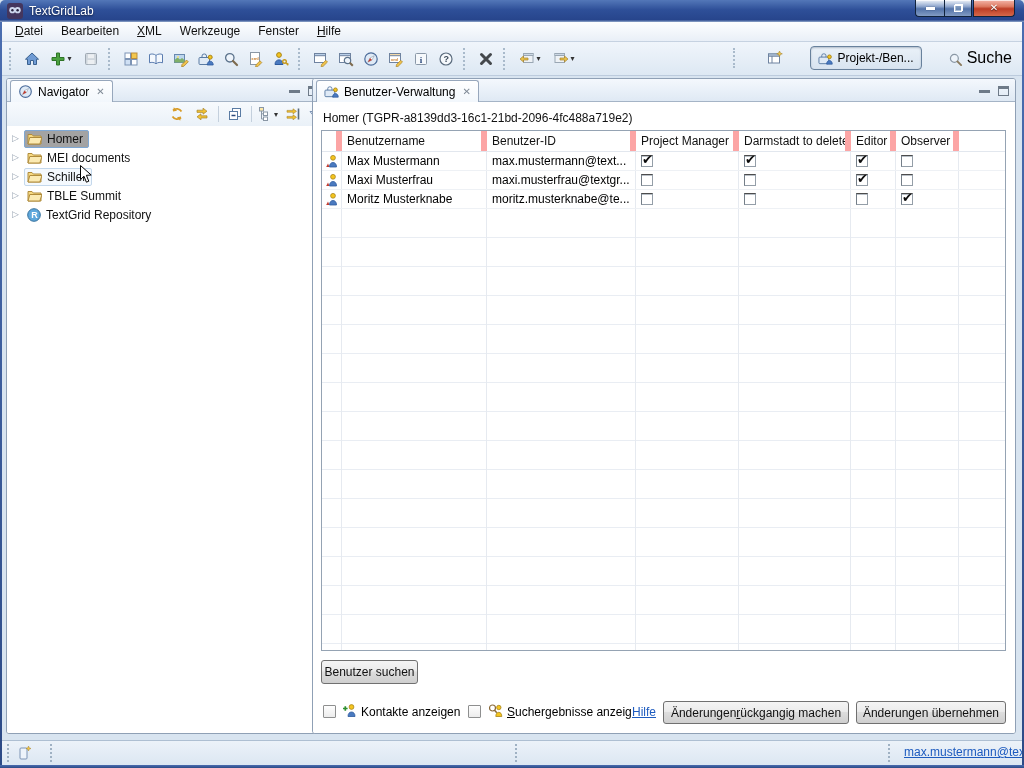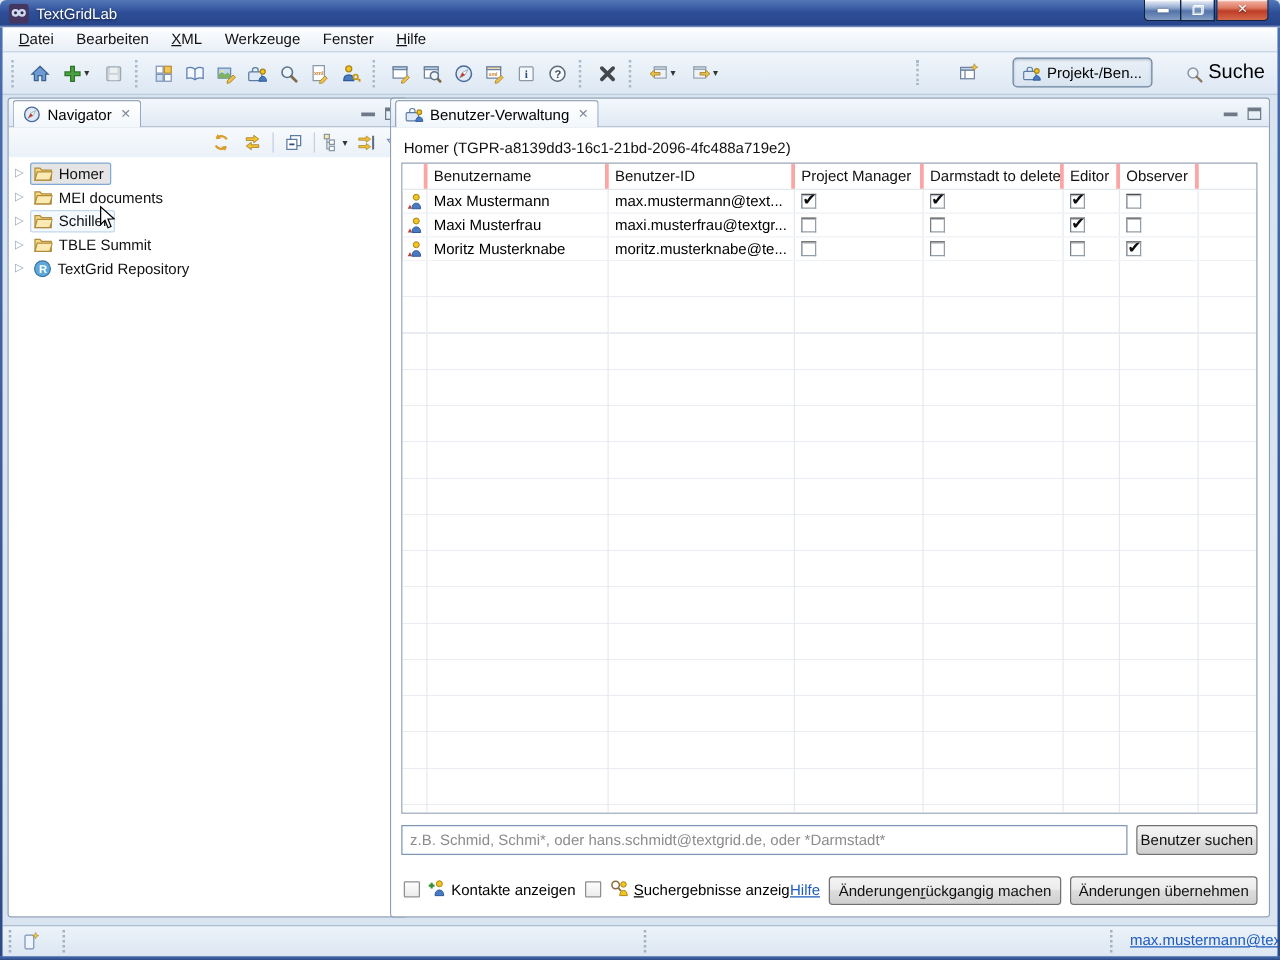--- a/index.html
+++ b/index.html
@@ -56,30 +56,30 @@
   .g-max{width:11px;height:10px;border:1px solid #6e7a88;border-top:3px solid #6e7a88}
 
   
   .navtools{height:24px;flex:none;display:flex;align-items:center;justify-content:flex-end;gap:3px;background:linear-gradient(180deg,#f7fafd,#eaf1f8);padding-right:4px}
   .navtools .vsep{width:1px;height:16px;background:#c4d0dd;margin:0 2px}
   .ntb{width:22px;height:22px;display:flex;align-items:center;justify-content:center}
   .tree{flex:1;background:#fff;padding-top:3px;position:relative}
   .tree-row{display:flex;align-items:center;height:19px;font-size:12px;color:#111}
   .expander{width:17px;text-align:center;color:#98a4b2;font-size:9px;line-height:1}
   .row-box{display:flex;align-items:center;gap:5px;padding:0 5px 0 2px;border:1px solid transparent;border-radius:2px;height:18px}
-  .tree-row.selected .row-box{background:#e5e5e5;border-color:#7fa8d4}
+  .tree-row.selected .row-box{background:#a3a3a3;border-color:#7fa8d4}
   .tree-row.hover .row-box{background:#f4f9fe;border-color:#c4d8ec}
   .tree-row:not(.is-repository) .ico-repo{display:none}
 
   
   .editor-body{position:relative;flex:1;background:#fff;font-size:12px}
   .project-label{position:absolute;left:10px;top:9px;color:#111}
   .user-table{position:absolute;left:8px;right:9px;top:28px;bottom:82px;border:1px solid #95a3b3;display:flex;flex-direction:column;overflow:hidden}
   .thead{display:flex;height:21px;flex:none;border-bottom:1px solid #e2e7ee;background:#fff}
-  .th{border-right:3px solid #fca5a5;padding:3px 5px 0 5px;white-space:nowrap;overflow:hidden;color:#111}
+  .th{border-right:6px solid #fca5a5;padding:3px 5px 0 5px;white-space:nowrap;overflow:hidden;color:#111}
   .c0{width:20px;flex:none}.c1{width:145px;flex:none}.c2{width:149px;flex:none}.c3{width:103px;flex:none}.c4{width:112px;flex:none}.c5{width:45px;flex:none}.c6{width:63px;flex:none}.cf{flex:1;border-right:none!important}
   .trow{display:flex;height:19px;flex:none;border-bottom:1px solid #eef1f5}
   .td{border-right:1px solid #e6eaf0;height:100%;display:flex;align-items:center;padding:0 5px;white-space:nowrap;overflow:hidden}
   .td.icon-cell{justify-content:center;padding:0}
   .cb{width:12px;height:12px;background:#fff;border:1px solid #949ea8;border-top-color:#4c4c4c;border-left-color:#74portez}
   .cb{border-left-color:#747e88;position:relative;box-shadow:inset 0 1px 0 #b9c0c7;flex:none}
   .cb.on::after{content:"✔";position:absolute;left:0;top:-4px;font-size:13px;font-weight:bold;color:#0b0b0b}
   .tbody-empty{flex:1;position:relative;background:repeating-linear-gradient(180deg,#fff 0 28px,#e9edf3 28px 29px)}
   .vl{position:absolute;top:0;bottom:0;width:1px;background:#e6eaf0}
 
@@ -543,21 +543,20 @@
             <span class="vl" style="left:164px"></span>
             <span class="vl" style="left:313px"></span>
             <span class="vl" style="left:416px"></span>
             <span class="vl" style="left:528px"></span>
             <span class="vl" style="left:573px"></span>
             <span class="vl" style="left:636px"></span>
         </div>
       </div>
 
       <div class="search-row">
-        <input class="search-input" type="text" placeholder="z.B. Schmid, Schmi*, oder hans.schmidt@textgrid.de, oder *Darmstadt*" style="">
         <button class="btn btn-search">Benutzer suchen</button>
       </div>
 
       <div class="footer-row">
         <span class="fcb" style="left:2px"></span>
         <span class="ficon" style="left:21px"><svg width="16" height="15" viewBox="0 0 16 15">
               <path d="M1 5.5h4.6M3.3 3.2v4.6" stroke="#2e8f2e" stroke-width="1.7"></path>
               <circle cx="9.5" cy="4" r="2.4" fill="#f4c41e" stroke="#a8851a" stroke-width=".8"></circle>
               <path d="M6 13.5c0-3 1.5-4.5 3.5-4.5s3.5 1.5 3.5 4.5Z" fill="#4a7ac0" stroke="#2d5a9e" stroke-width=".8"></path>
             </svg></span>

